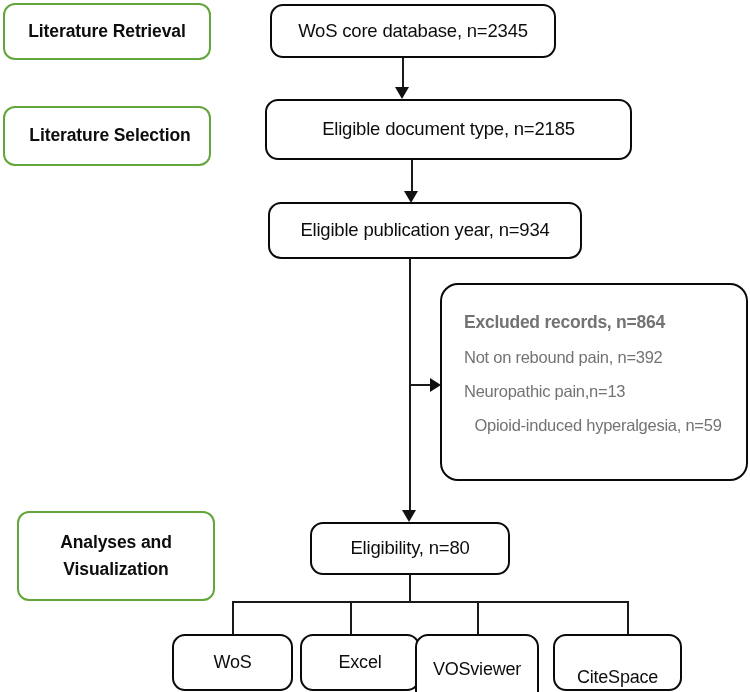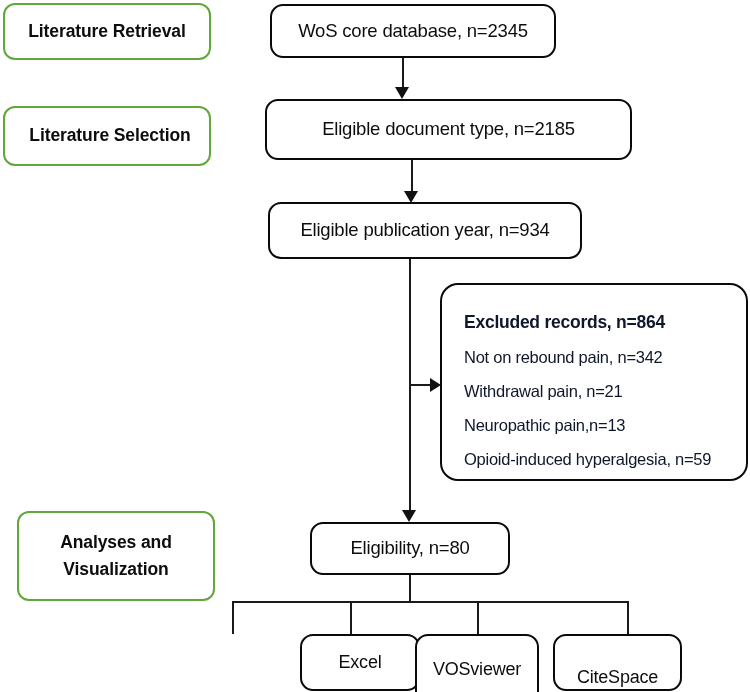--- a/index.html
+++ b/index.html
@@ -55,31 +55,32 @@
     border: 2.8px solid #0a0a0a;
     border-radius: 18px;
     display: block;
     text-align: left;
     padding: 26px 14px 22px 22px;
   }
   .excl-line {
     font-size: 16.5px;
     font-weight: 500;
     letter-spacing: -0.25px;
-    color: #0f172a;
+    color: #737373;
     margin-bottom: 12px;
     white-space: nowrap;
   }
   .excl-line.first {
     font-weight: 700;
     font-size: 17.5px;
     margin-bottom: 11px;
   }
   .excl-line:last-child {
     margin-bottom: 0;
+    text-align: center;
   }
   
   .tool-box {
     border: 2.6px solid #0a0a0a;
     border-radius: 13px;
     font-size: 18px;
     font-weight: 500;
     letter-spacing: -0.2px;
   }
   
@@ -139,26 +140,28 @@
   <div class="node flow-box" style="left:268px; top:202px; width:314px; height:57px;">
     <span>Eligible publication year, n=934</span>
   </div>
 
   <div class="node flow-box" style="left:310px; top:522px; width:200px; height:53px;">
     <span>Eligibility, n=80</span>
   </div>
 
   <div class="node excl-box" style="left:440px; top:283px; width:308px; height:198px;">
     <div class="excl-line first">Excluded records, n=864</div>
-    <div class="excl-line">Not on rebound pain, n=342</div>
-    <div class="excl-line">Withdrawal pain, n=21</div>
+    <div class="excl-line">Not on rebound pain, n=392</div>
     <div class="excl-line">Neuropathic pain,n=13</div>
     <div class="excl-line">Opioid-induced hyperalgesia, n=59</div>
   </div>
 
+  <div class="node tool-box" style="left:172px; top:634px; width:121px; height:57px;">
+    <span>WoS</span>
+  </div>
 
   <div class="node tool-box" style="left:300px; top:634px; width:120px; height:57px;">
     <span>Excel</span>
   </div>
 
   <div class="node tool-box" style="left:415px; top:634px; width:124px; height:70px;">
     <span>VOSviewer</span>
   </div>
 
   <div class="node tool-box" style="left:553px; top:634px; width:129px; height:57px;align-items:flex-end;">

